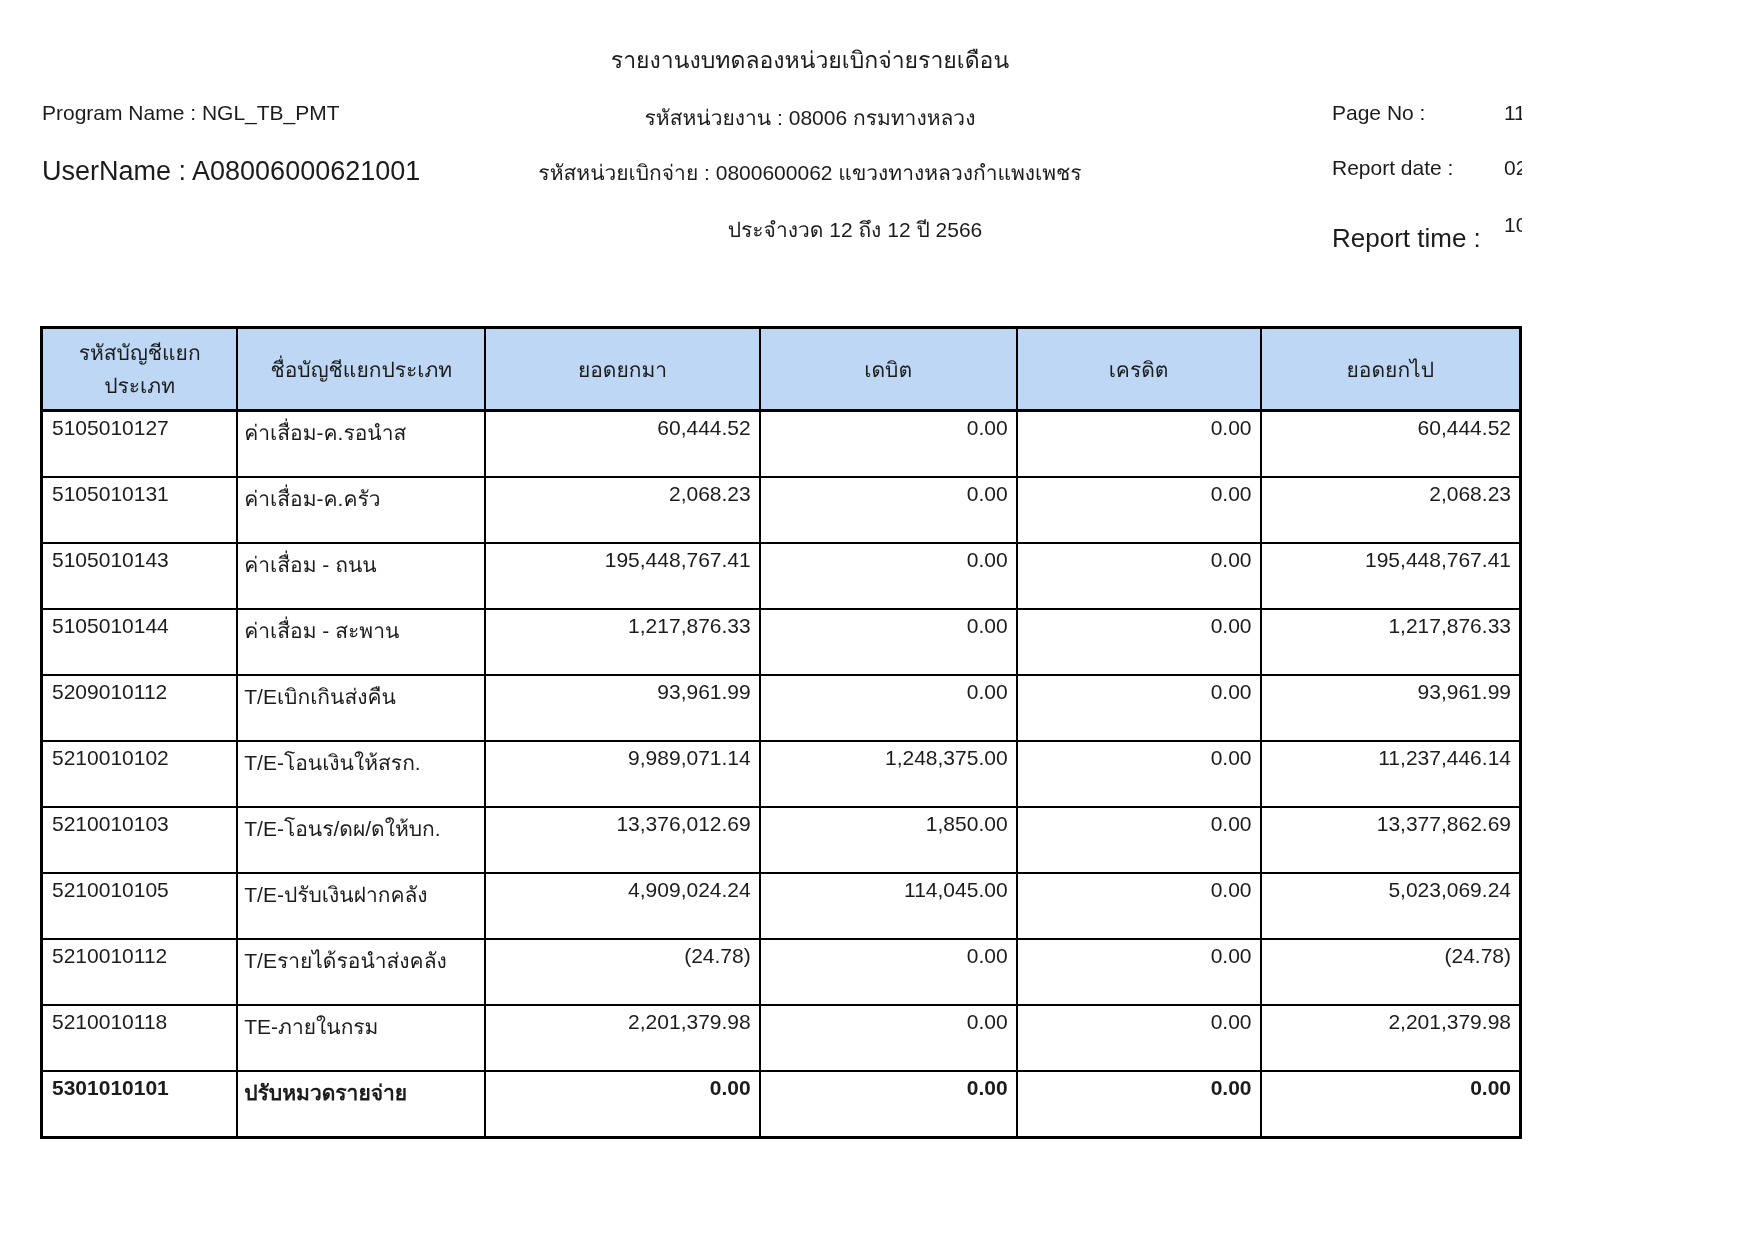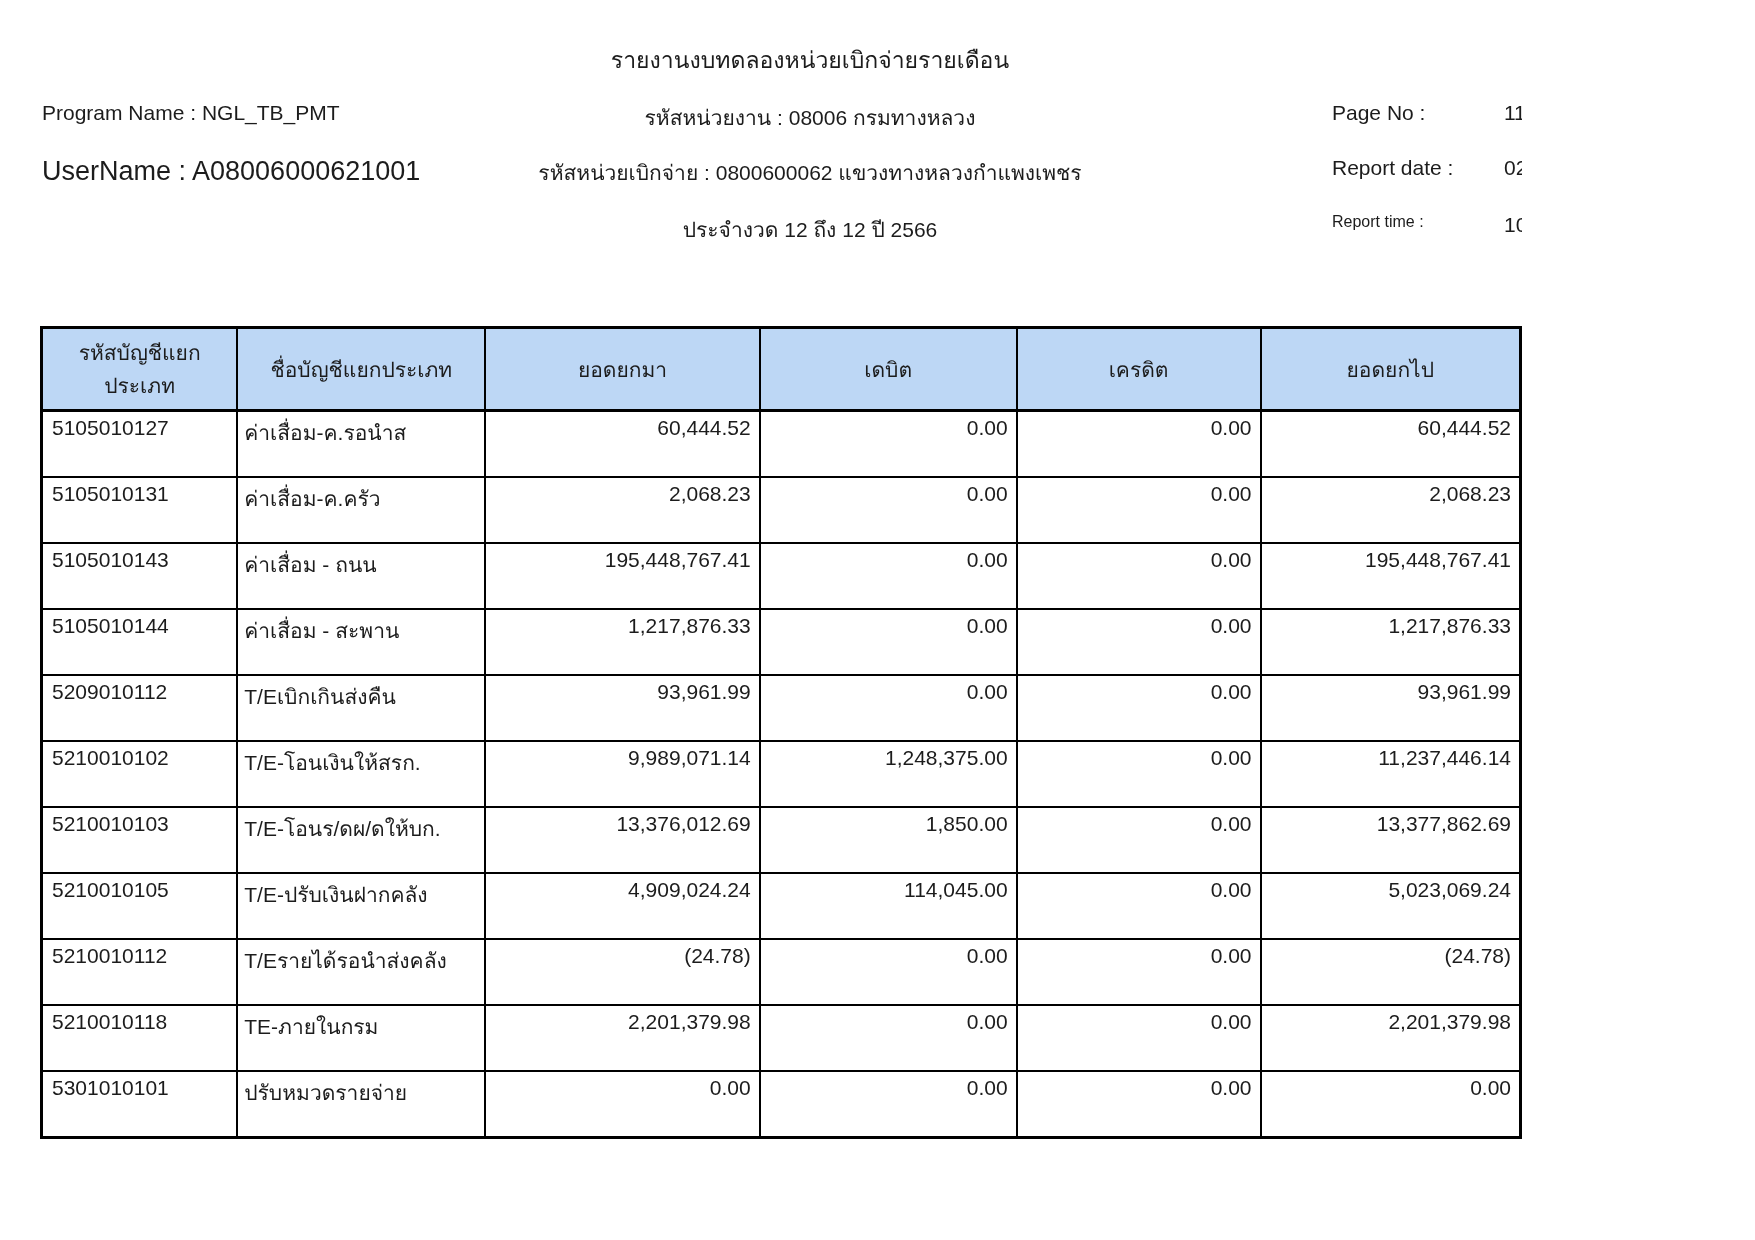--- a/index.html
+++ b/index.html
@@ -11,26 +11,26 @@
     font-family: "Liberation Sans", "DejaVu Sans", sans-serif;
     color: #1c1c1c;
     overflow: hidden;
   }
   .abs { position: absolute; white-space: nowrap; }
 
   
   .report-title   { top: 42px;  left: 0; width: 1620px; text-align: center; font-size: 23px; }
   .center-line-1  { top: 101px; left: 0; width: 1620px; text-align: center; font-size: 21px; }
   .center-line-2  { top: 156px; left: 0; width: 1620px; text-align: center; font-size: 21px; }
-  .center-line-3  { top: 213px; left: 0; width: 1620px; text-align: center; font-size: 21px; }
+  .center-line-3  { top: 213px; left: 0; width: 1620px; text-align: center; font-size: 21px; padding-left: 45px; }
   .left-line-1    { top: 101px; left: 42px; font-size: 21px; }
   .left-line-2    { top: 156px; left: 42px; font-size: 27px; }
   .rlabel-1       { top: 101px; left: 1332px; font-size: 21px; }
   .rlabel-2       { top: 156px; left: 1332px; font-size: 21px; }
-  .rlabel-3       { top: 213px; left: 1332px; font-size: 16px; }
+  .rlabel-3       { top: 223px; left: 1332px; font-size: 26px; }
   .rvalue-1       { top: 101px; left: 1504px; font-size: 21px; }
   .rvalue-2       { top: 156px; left: 1504px; font-size: 21px; }
   .rvalue-3       { top: 213px; left: 1504px; font-size: 21px; }
 
   
   .report-table {
     position: absolute;
     left: 40px;
     top: 326px;
     border-collapse: collapse;
@@ -46,21 +46,21 @@
     text-align: center;
     vertical-align: middle;
     border-bottom: 3px solid #000000;
   }
   .report-table tbody td {
     height: 59px;
     vertical-align: top;
     padding-top: 4px;
     background: #ffffff;
   }
-  .report-table tbody tr:last-child td { border-bottom: 3px solid #000000; }
+  .report-table tbody tr:last-child td { border-bottom: 3px solid #000000; font-weight: bold; }
   .cell-code { text-align: left; padding-left: 9px; }
   .cell-name { text-align: left; padding-left: 6px; }
   .cell-num  { text-align: right; padding-right: 8px; }
 </style>
 </head>
 <body>
 
 <div class="page">
 
   <div class="abs report-title">รายงานงบทดลองหน่วยเบิกจ่ายรายเดือน</div>

